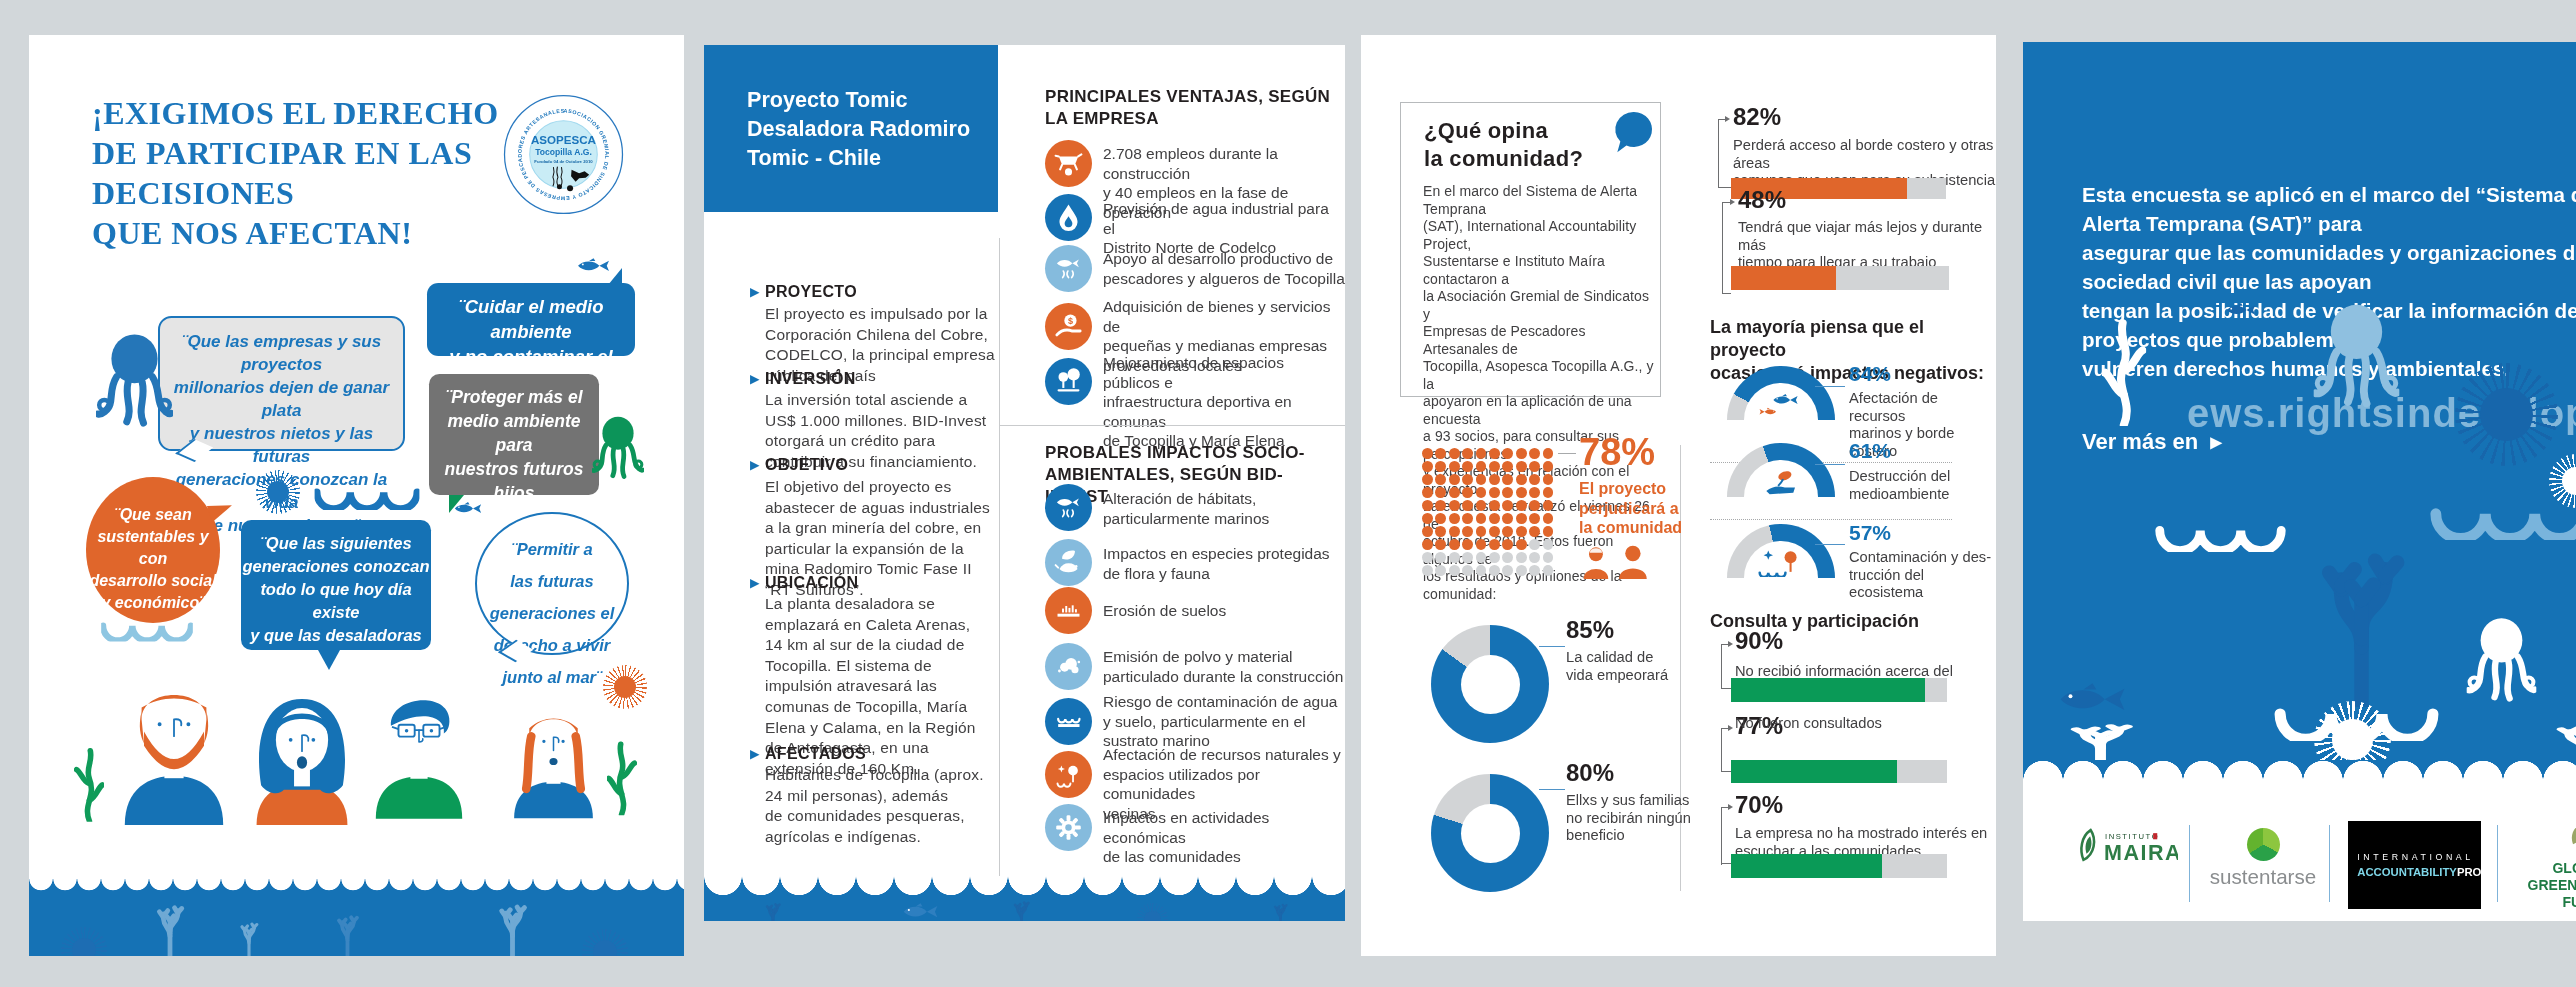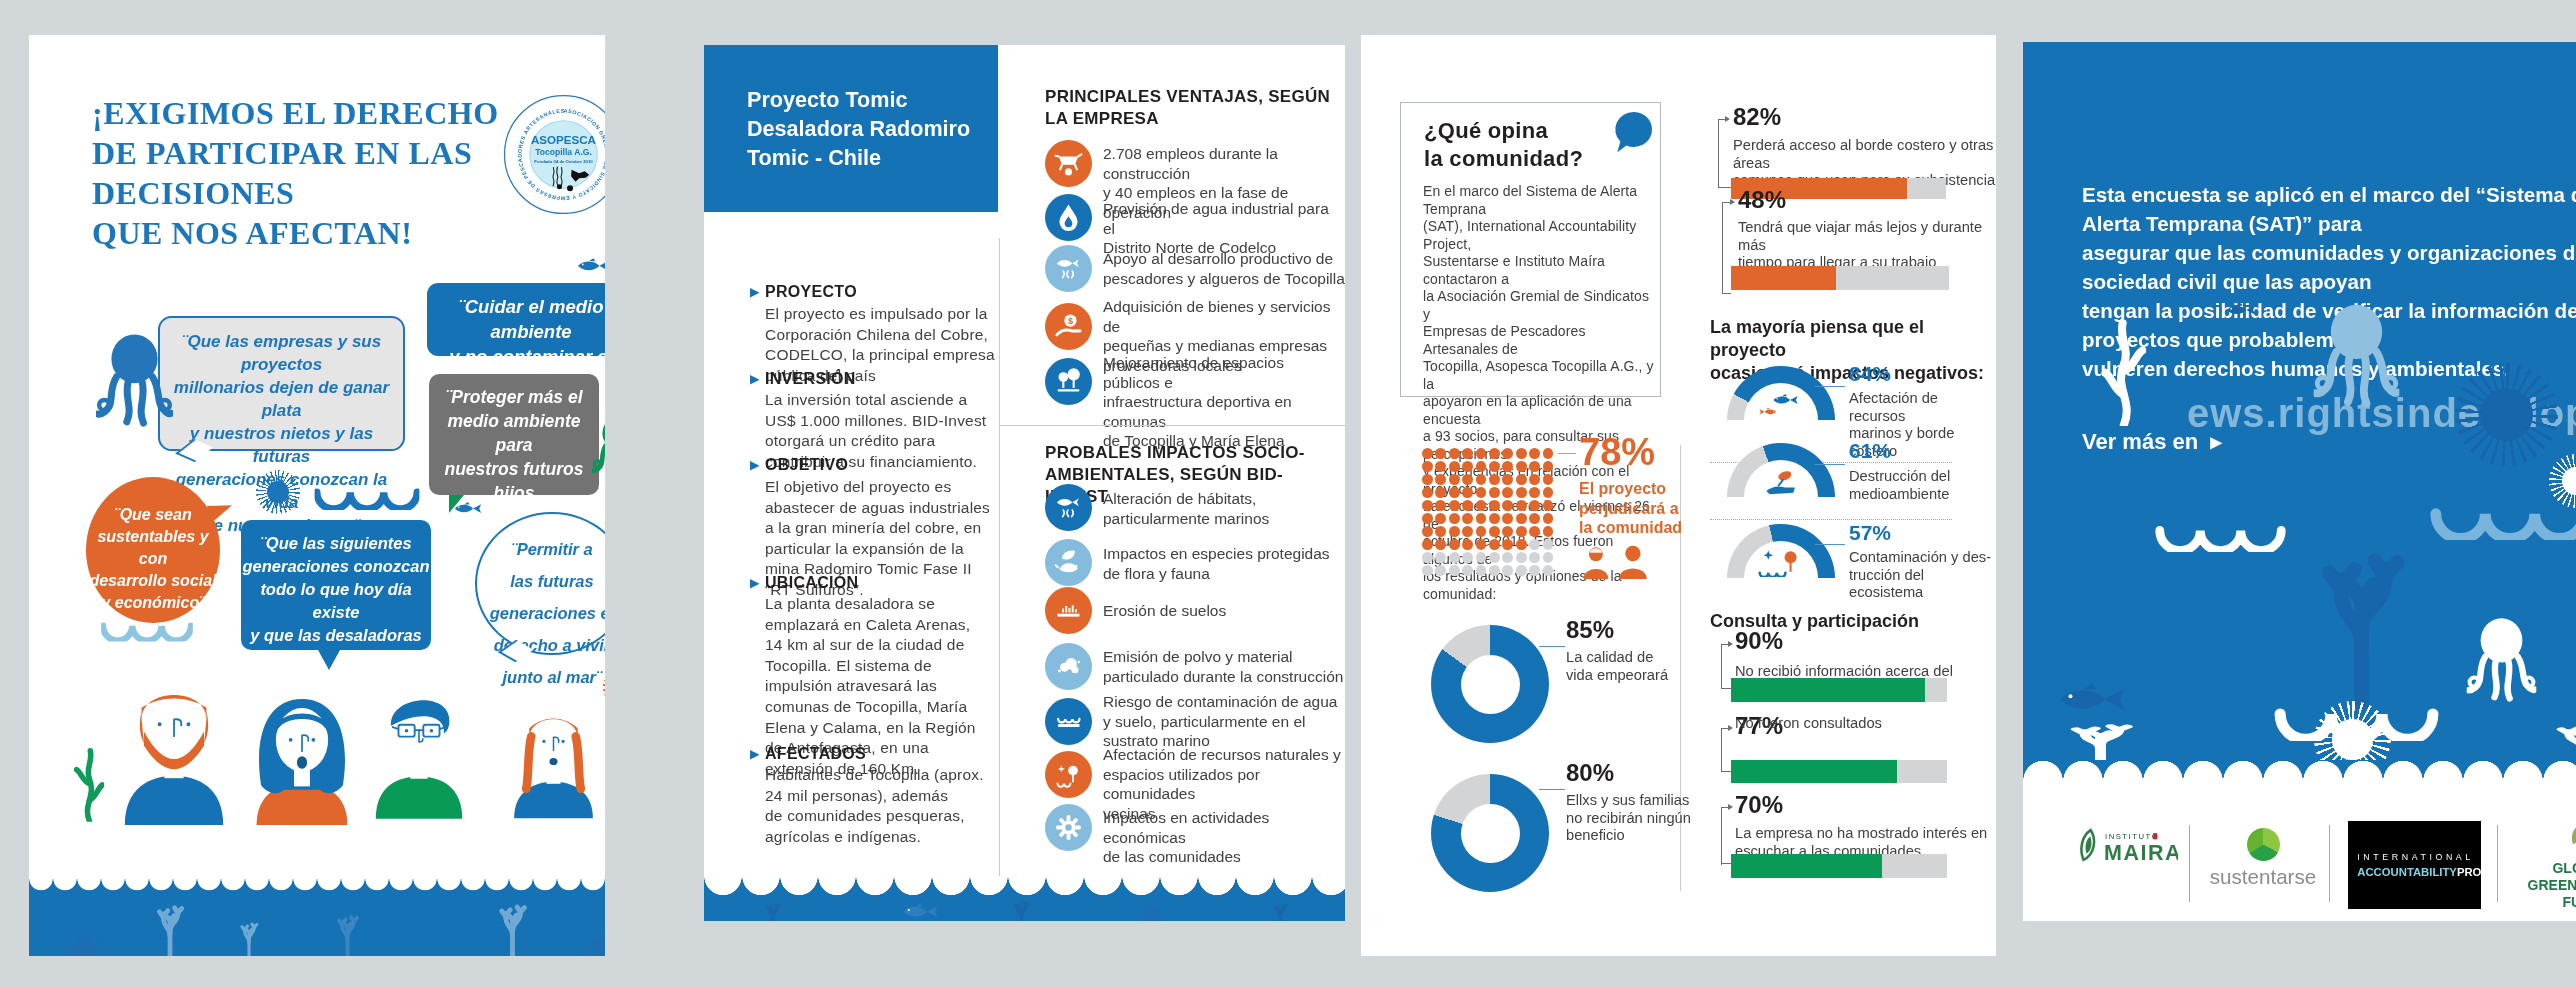--- a/index.html
+++ b/index.html
@@ -93,21 +93,21 @@
         <path d="M36,198 C20,160 52,140 36,100 C26,76 44,60 38,34"></path>
         <path d="M36,150 C52,142 56,120 66,114"></path>
         <path d="M34,110 C20,104 16,84 6,78"></path>
       </g>
     </symbol>
   </defs>
 </svg>
 
 <div class="canvas">
 
-  <div class="panel" style="left:29px;top:35px;width:576px;height:921px">
+  <div class="panel" style="left:29px;top:35px;width:655px;height:921px">
     <h1 class="t serif b c-bluetext" style="left:63px;top:58px;font-size:32px;line-height:40px;letter-spacing:0.5px">¡EXIGIMOS EL DERECHO
 DE PARTICIPAR EN LAS
 DECISIONES
 QUE NOS AFECTAN!</h1>
 
     <svg class="abs" style="left:474px;top:59px" width="121" height="121" viewBox="0 0 240 240">
       <circle cx="120" cy="120" r="117" fill="#fff" stroke="#2a79c0" stroke-width="2.5"></circle>
       <circle cx="120" cy="120" r="67" fill="#c9ecf6" stroke="#9fd8ee" stroke-width="2"></circle>
       <path id="ringpath" d="M120,37 a83,83 0 1 1 -0.1,0" fill="none"></path>
       <text font-size="10.5" font-weight="bold" fill="#1b75bb" letter-spacing="1.2">

